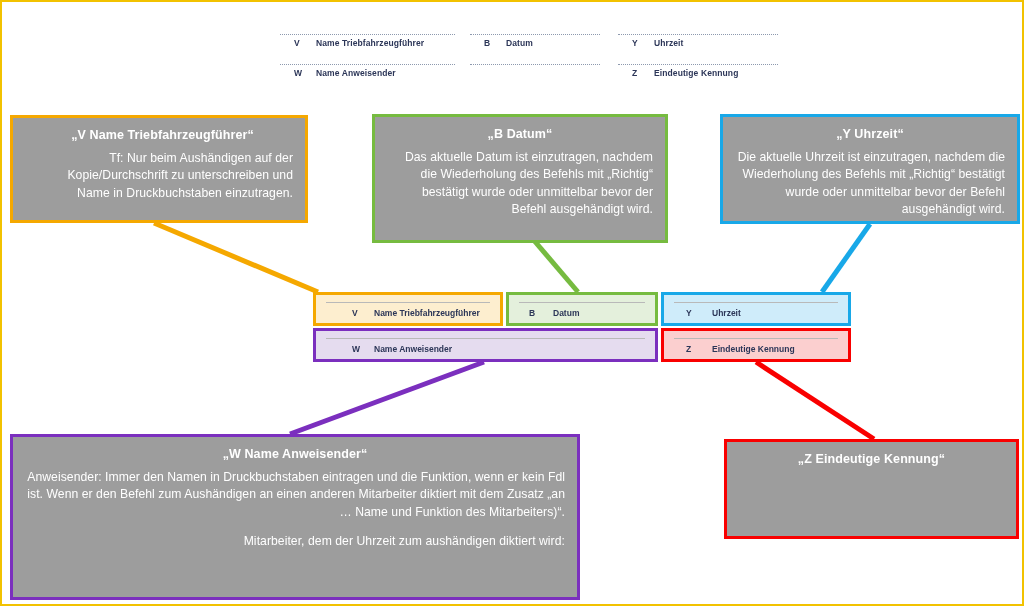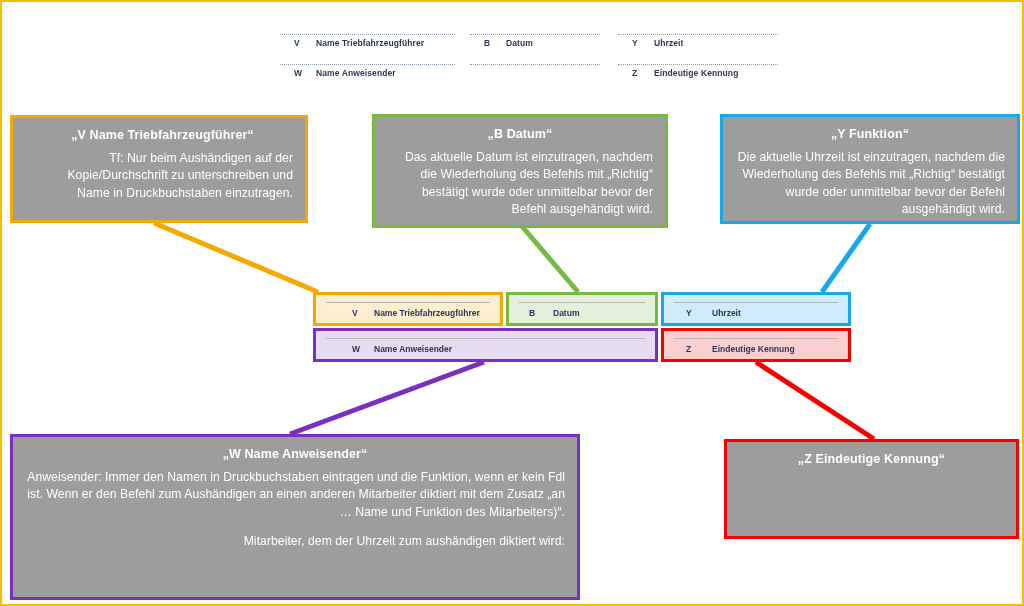--- a/index.html
+++ b/index.html
@@ -63,21 +63,21 @@
   }
   .callout .c-body{
     font-size:12.2px;
     line-height:1.42;
     letter-spacing:.05px;
   }
   .callout .c-body.left{text-align:right;}
   .callout .c-gap{height:12px;}
 
   #co-v{left:8px;  top:113px; width:298px; height:108px; border:3px solid #f5a800;padding-left:19px;}
-  #co-b{left:370px;top:112px; width:296px; height:114px; border:3px solid #76bb40;}
+  #co-b{left:370px;top:112px; width:296px; height:129px; border:3px solid #76bb40;}
   #co-y{left:718px;top:112px; width:300px; height:110px; border:3px solid #18a8e8;}
   #co-w{left:8px;  top:432px; width:570px; height:166px; border:3px solid #7b2fbe;}
   #co-z{left:722px;top:437px; width:295px; height:100px; border:3px solid #f90000;}
 
   
   .field{
     position:absolute;
     box-sizing:border-box;
   }
   .field .f-rule{
@@ -165,21 +165,21 @@
     <div class="c-title">„V Name Triebfahrzeugführer“</div>
     <div class="c-body left">Tf: Nur beim Aushändigen auf der Kopie/Durchschrift zu unterschreiben und Name in Druckbuchstaben einzutragen.</div>
   </div>
 
   <div class="callout" id="co-b">
     <div class="c-title">„B Datum“</div>
     <div class="c-body left">Das aktuelle Datum ist einzutragen, nachdem die Wiederholung des Befehls mit „Richtig“ bestätigt wurde oder unmittelbar bevor der Befehl ausgehändigt wird.</div>
   </div>
 
   <div class="callout" id="co-y">
-    <div class="c-title">„Y Funktion“</div>
+    <div class="c-title">„Y Uhrzeit“</div>
     <div class="c-body left">Die aktuelle Uhrzeit ist einzutragen, nachdem die Wiederholung des Befehls mit „Richtig“ bestätigt wurde oder unmittelbar bevor der Befehl ausgehändigt wird.</div>
   </div>
 
   <div class="callout" id="co-w">
     <div class="c-title">„W Name Anweisender“</div>
     <div class="c-body left">Anweisender: Immer den Namen in Druckbuchstaben eintragen und die Funktion, wenn er kein Fdl ist. Wenn er den Befehl zum Aushändigen an einen anderen Mitarbeiter diktiert mit dem Zusatz „an … Name und Funktion des Mitarbeiters)“.</div>
     <div class="c-gap"></div>
     <div class="c-body left">Mitarbeiter, dem der Uhrzeit zum aushändigen diktiert wird:</div>
   </div>
 

